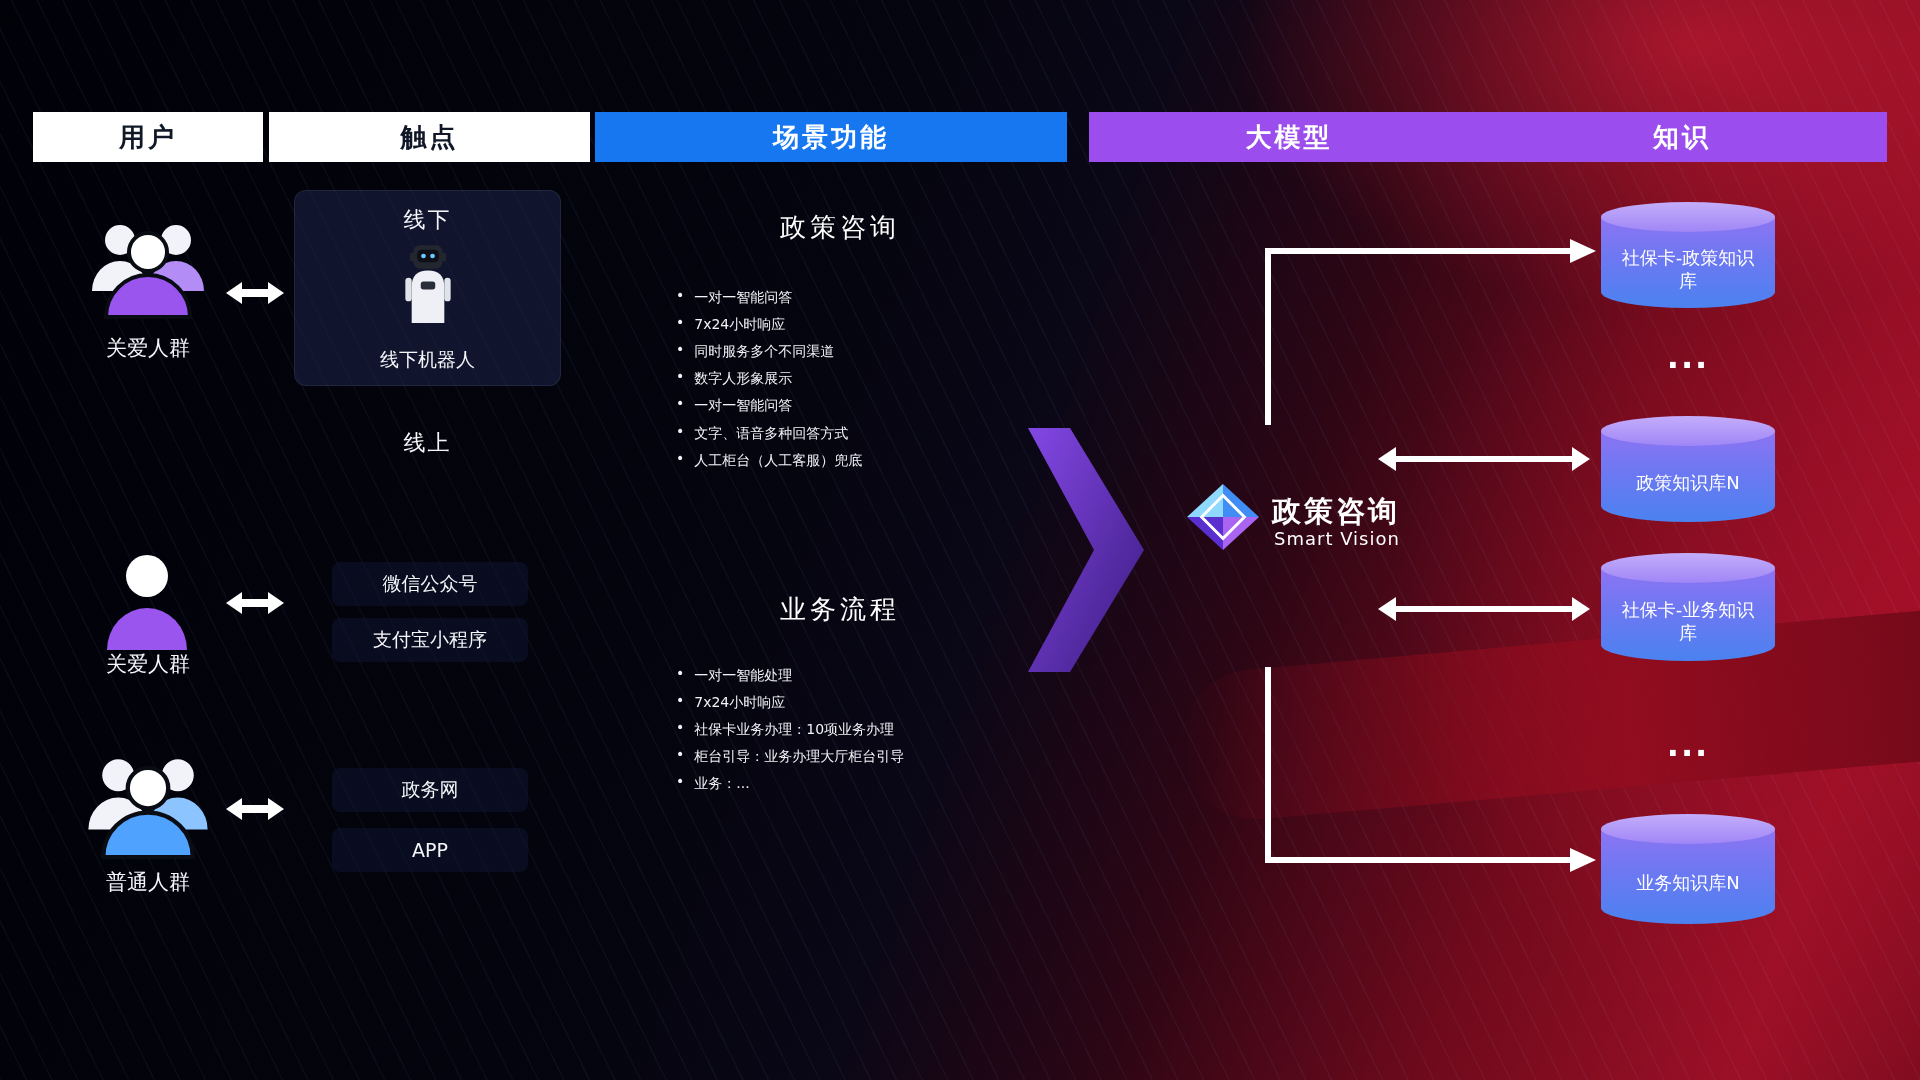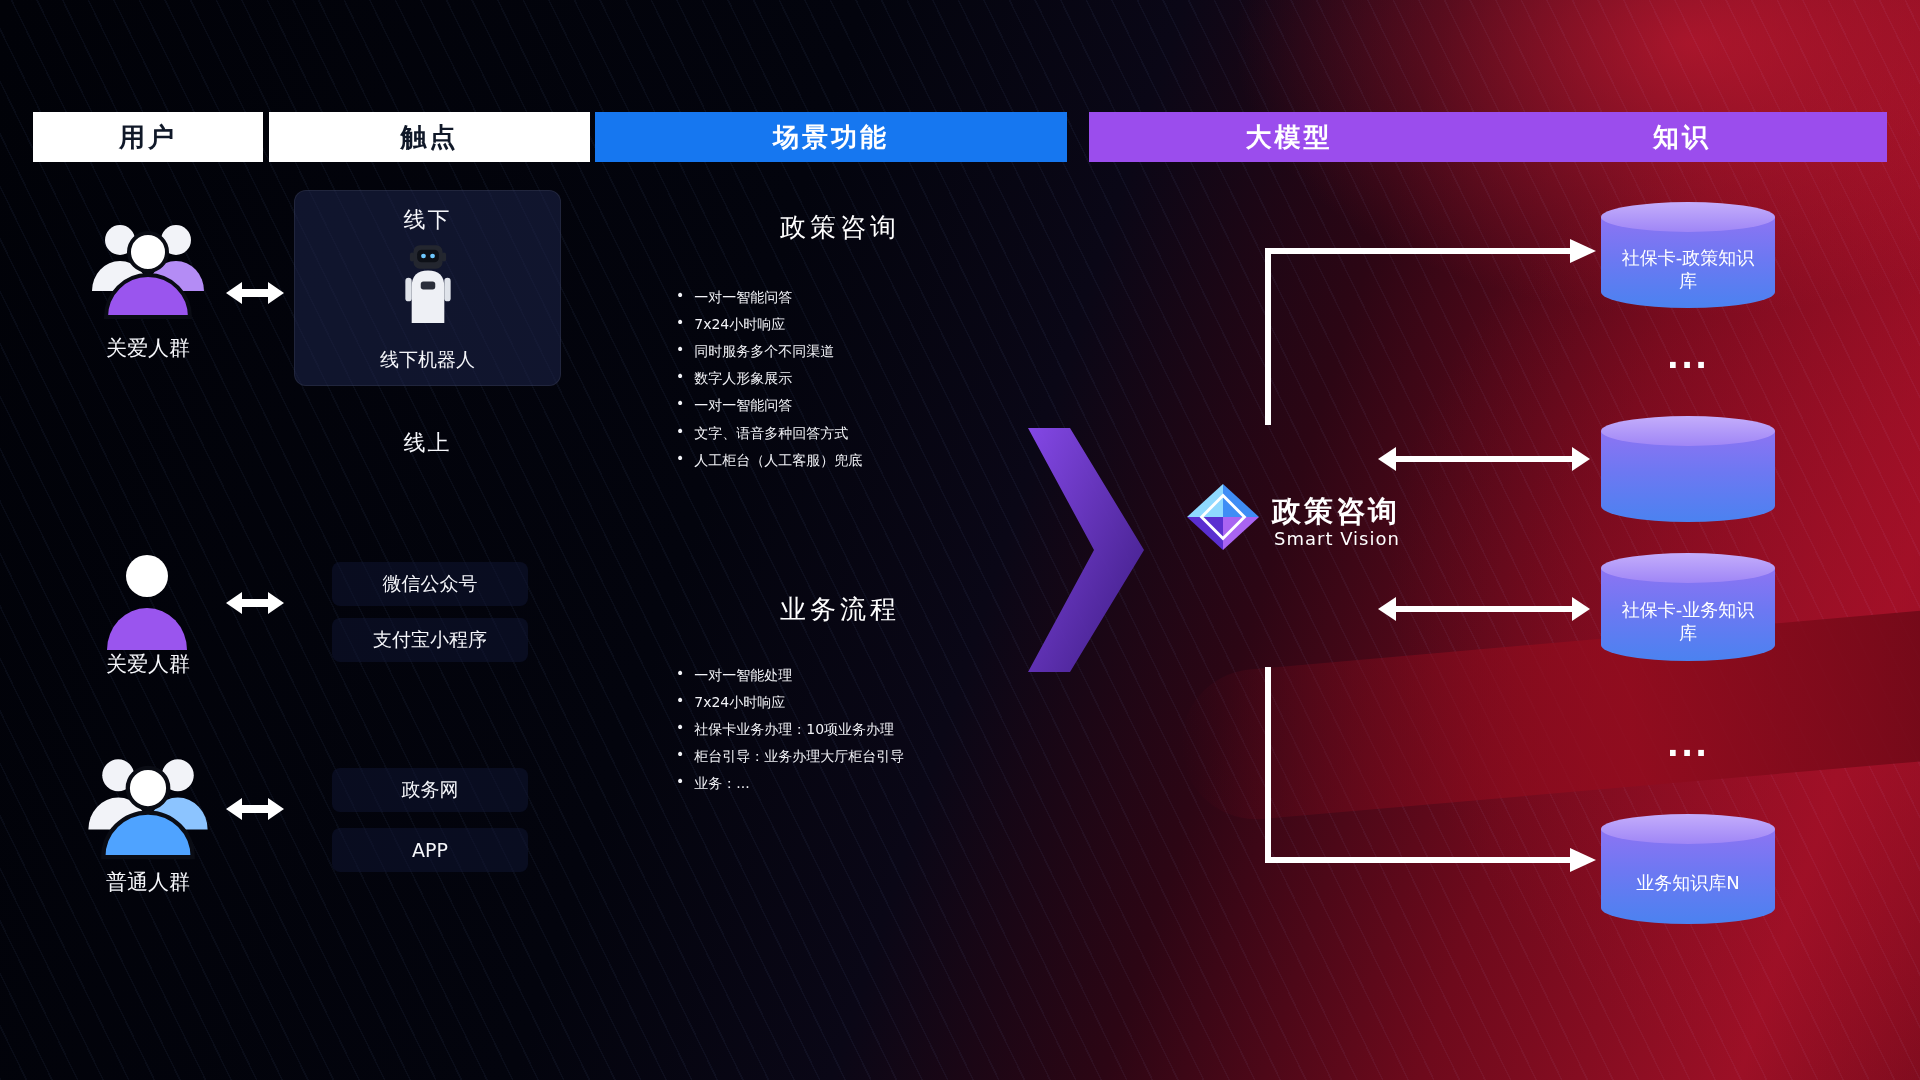--- a/index.html
+++ b/index.html
@@ -237,20 +237,21 @@
 
   <div class="cyl" style="top:202px; height:106px;">
     <div class="top"></div>
     <div class="body"></div>
     <div class="clabel">社保卡-政策知识库</div>
   </div>
   <div class="dots" style="top:338px;">...</div>
   <div class="cyl" style="top:416px; height:106px;">
     <div class="top"></div>
     <div class="body"></div>
+    <div class="clabel">政策知识库N</div>
   </div>
   <div class="cyl" style="top:553px; height:108px;">
     <div class="top"></div>
     <div class="body"></div>
     <div class="clabel">社保卡-业务知识库</div>
   </div>
   <div class="dots" style="top:726px;">...</div>
   <div class="cyl" style="top:814px; height:110px;">
     <div class="top"></div>
     <div class="body"></div>

